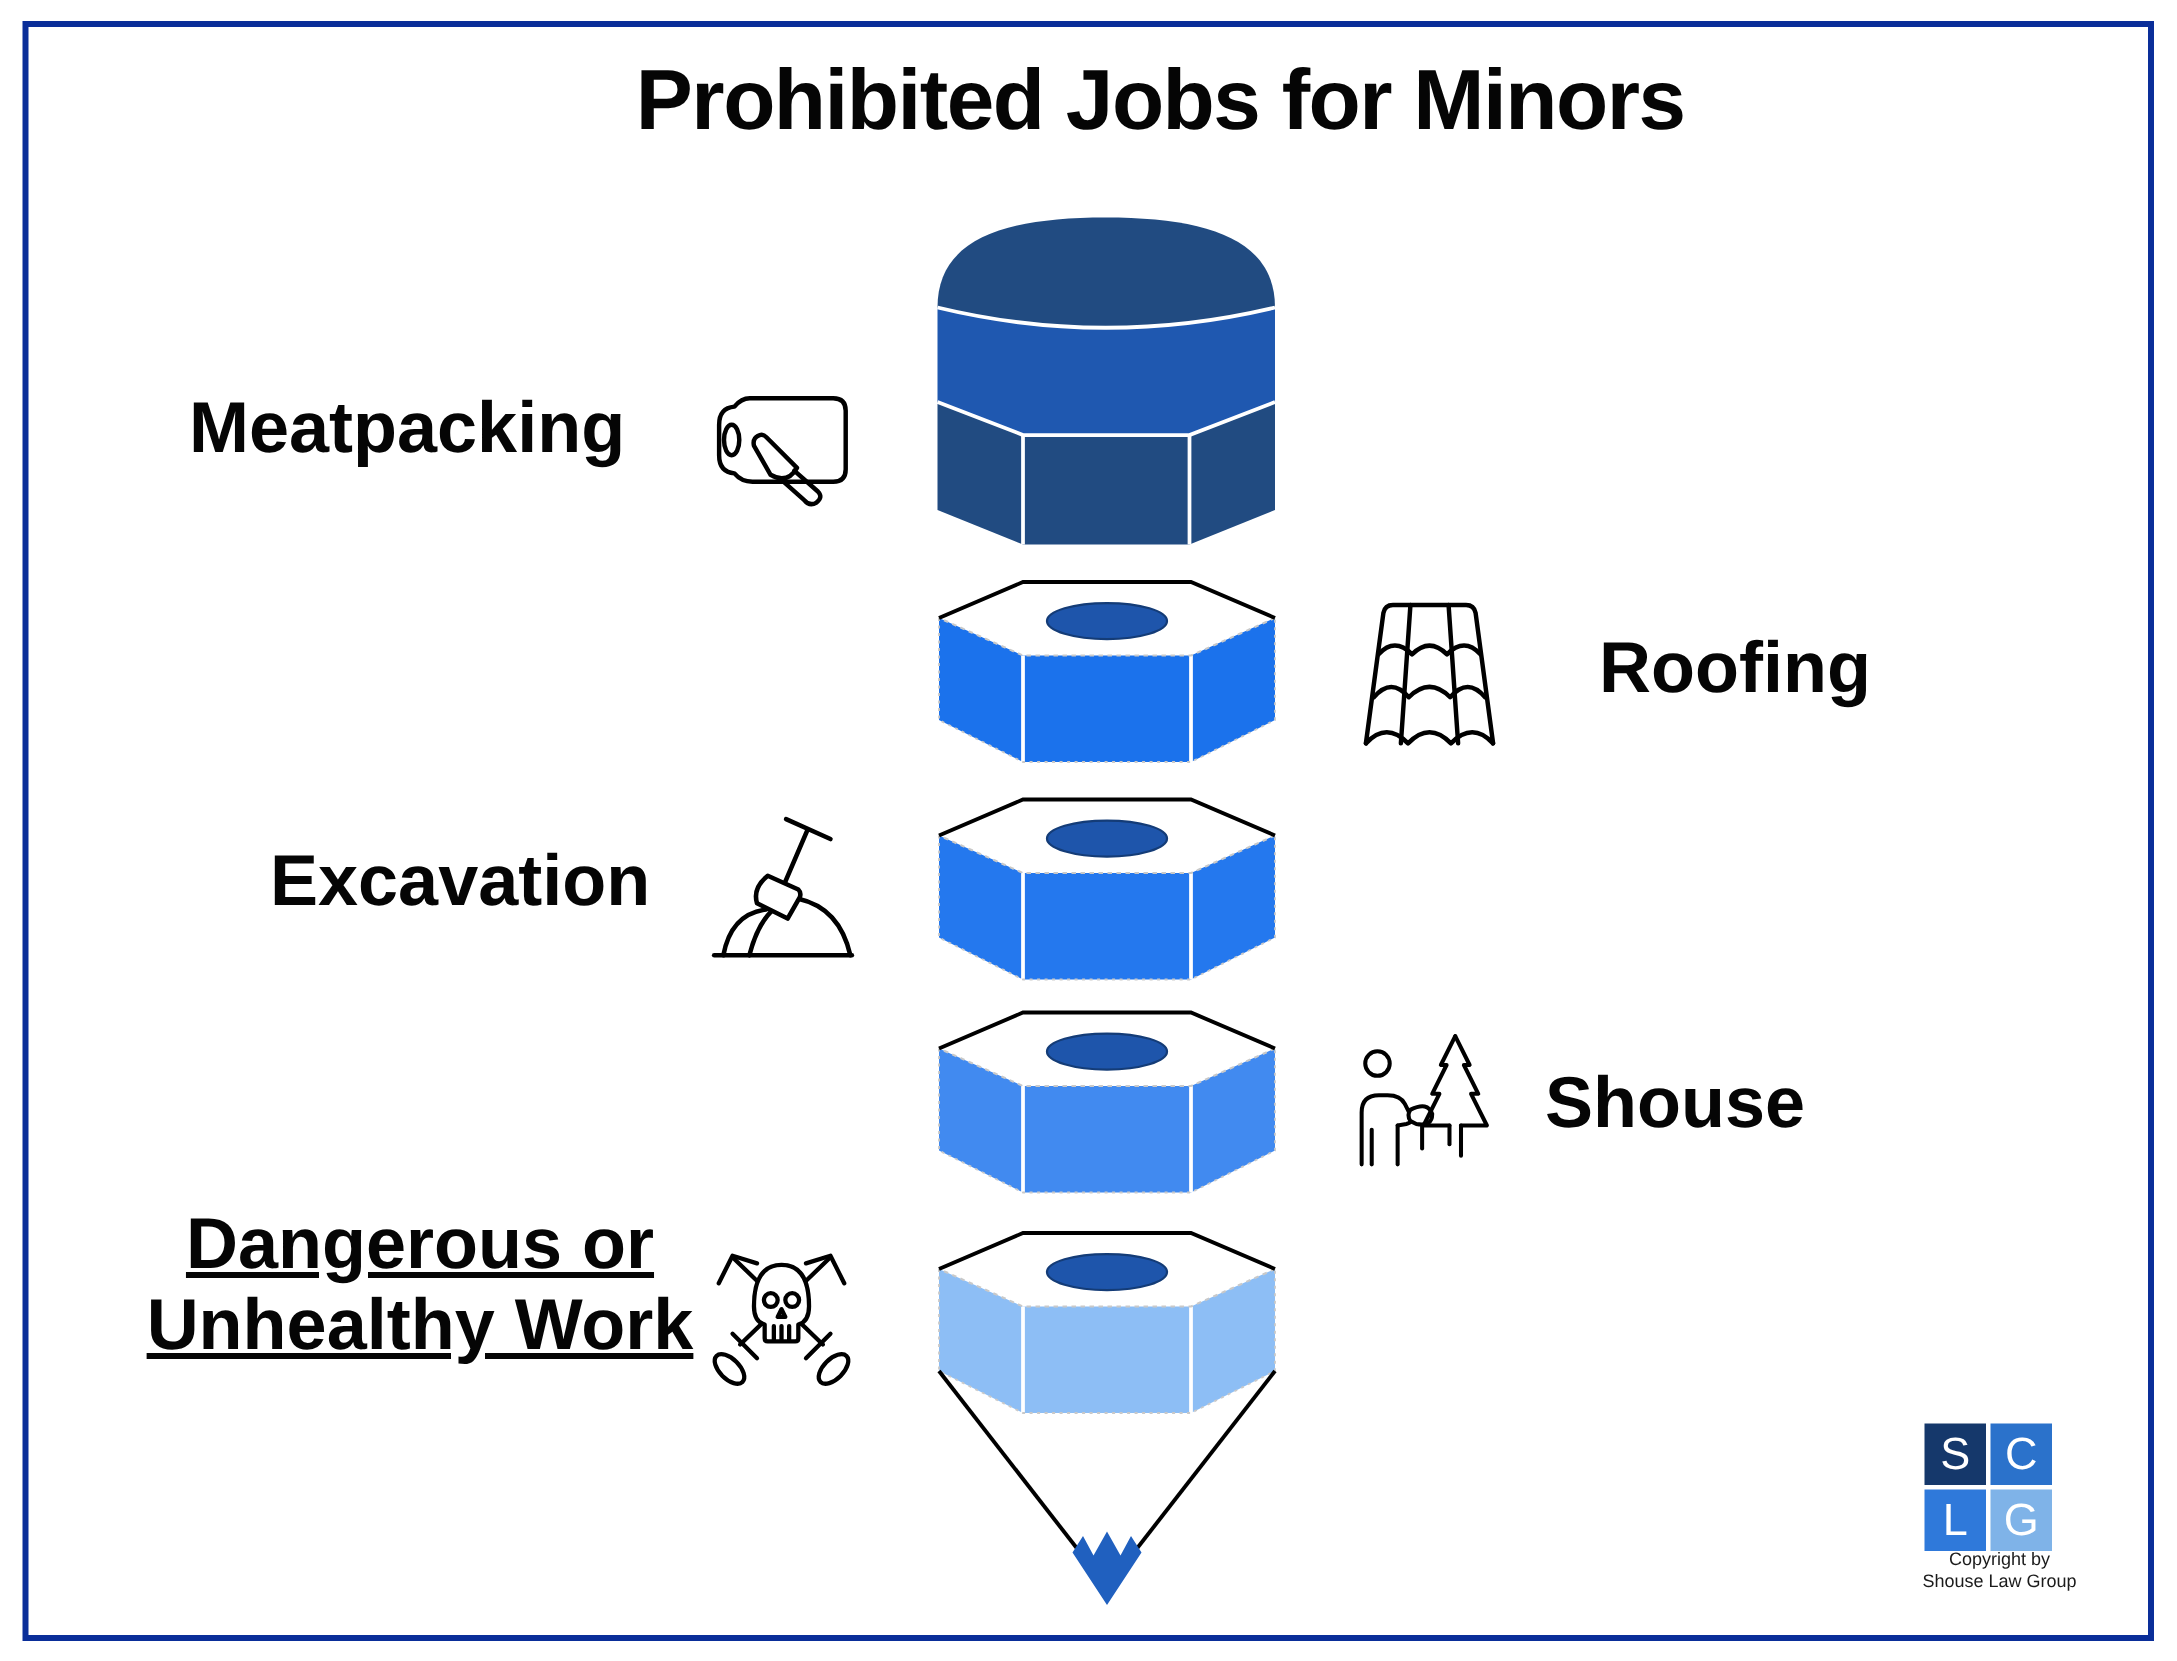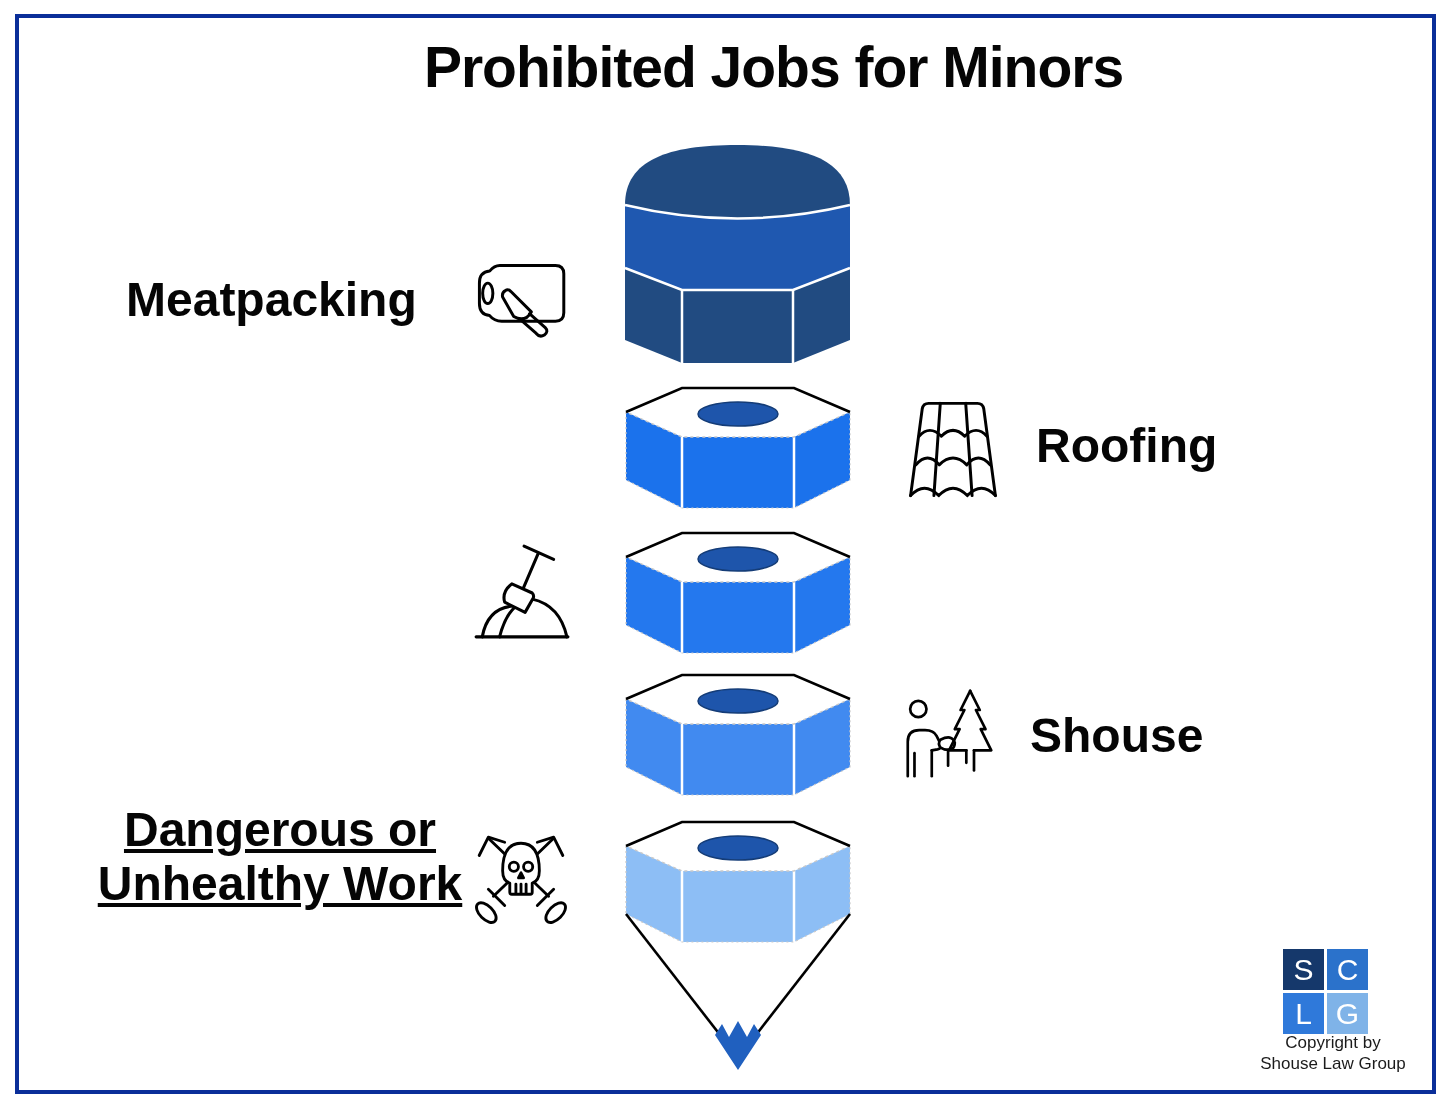--- a/index.html
+++ b/index.html
@@ -14,21 +14,21 @@
   .job-label.wrap{white-space:normal;text-align:center;text-decoration:underline;}
   .icon{position:absolute;}
   .icon svg{display:block;width:100%;height:100%;}
   .lineart{stroke:#000;fill:none;stroke-linecap:round;stroke-linejoin:round;}
   .funnel-svg{position:absolute;left:588px;top:142px;width:302px;height:950px;}
   .logo{position:absolute;left:1283px;top:949px;display:grid;
         grid-template-columns:41px 41px;grid-template-rows:41px 41px;gap:3px;}
   .logo-sq{display:flex;align-items:center;justify-content:center;
         color:#fff;font-size:30px;font-weight:400;}
   .copyright{position:absolute;left:1238px;top:1032px;width:190px;text-align:center;
-        font-size:17px;line-height:1.25;color:#1b1b1b;}
+        font-size:12px;line-height:1.25;color:#1b1b1b;}
 </style>
 </head>
 <body>
 
 <div class="canvas">
 
   <div class="frame" style="border-color: rgb(10, 46, 153);"></div>
 
   <div class="page-title">Prohibited Jobs for Minors</div>
 
@@ -91,22 +91,23 @@
       <polyline points="262,704 206,729 94,729 38,704" fill="none" stroke="#c9c9c9" stroke-width="1.4" stroke-dasharray="3,3"></polyline>
       <polyline points="38,704 94,680 206,680 262,704" fill="none" stroke="#000" stroke-width="2.6"></polyline>
       <ellipse cx="150" cy="706" rx="40" ry="12" stroke="#143C77" stroke-width="1.5" fill="#1E55AB"></ellipse>
     </g>
 
     <path d="M38,772 L150,916" stroke="#000" stroke-width="2.6" fill="none"></path>
     <path d="M262,772 L150,916" stroke="#000" stroke-width="2.6" fill="none"></path>
     <polygon points="127,893 134,882 141,895 150,879 159,895 166,882 173,893 150,928" fill="#2060BF"></polygon>
   </svg>
 
-  <div class="job-label" style="left:126px;top:273px;">Meatpacking</div>
-  <div class="job-label" style="left:1036px;top:419px;text-align:right;">Roofing</div>
+  <div class="job-label" style="left:126px;top:259px;">Meatpacking</div>
+  <div class="job-label" style="left:1066px;top:419px;text-align:right;">Roofing</div>
+  <div class="job-label" style="left:180px;top:561px;">Excavation</div>
   <div class="job-label" style="left:1030px;top:709px;">Shouse</div>
   <div class="job-label wrap" style="left:70px;top:803px;width:420px;">Dangerous or Unhealthy Work</div>
 
   <div class="icon" style="left:472px;top:258px;width:102px;height:92px;">
     <svg viewBox="0 0 110 95">
       <g class="lineart" stroke-width="3.2">
         <path d="M30,6 H90 Q99,6 99,15 V57 Q99,66 90,66 H32 Q24,66 19,60 Q8,59 8,47 V25 Q8,13 19,12 Q24,6 30,6 Z"></path>
         <ellipse cx="17" cy="36" rx="5.5" ry="11"></ellipse>
         <path d="M36,33 Q39,31 42,34 L64,56 Q57,68 45,61 L33,40 Q32,35 36,33 Z" fill="#fff"></path>
         <path d="M62,58 L79,73 Q83,77 78,81 Q73,84 69,79 L52,64"></path>

